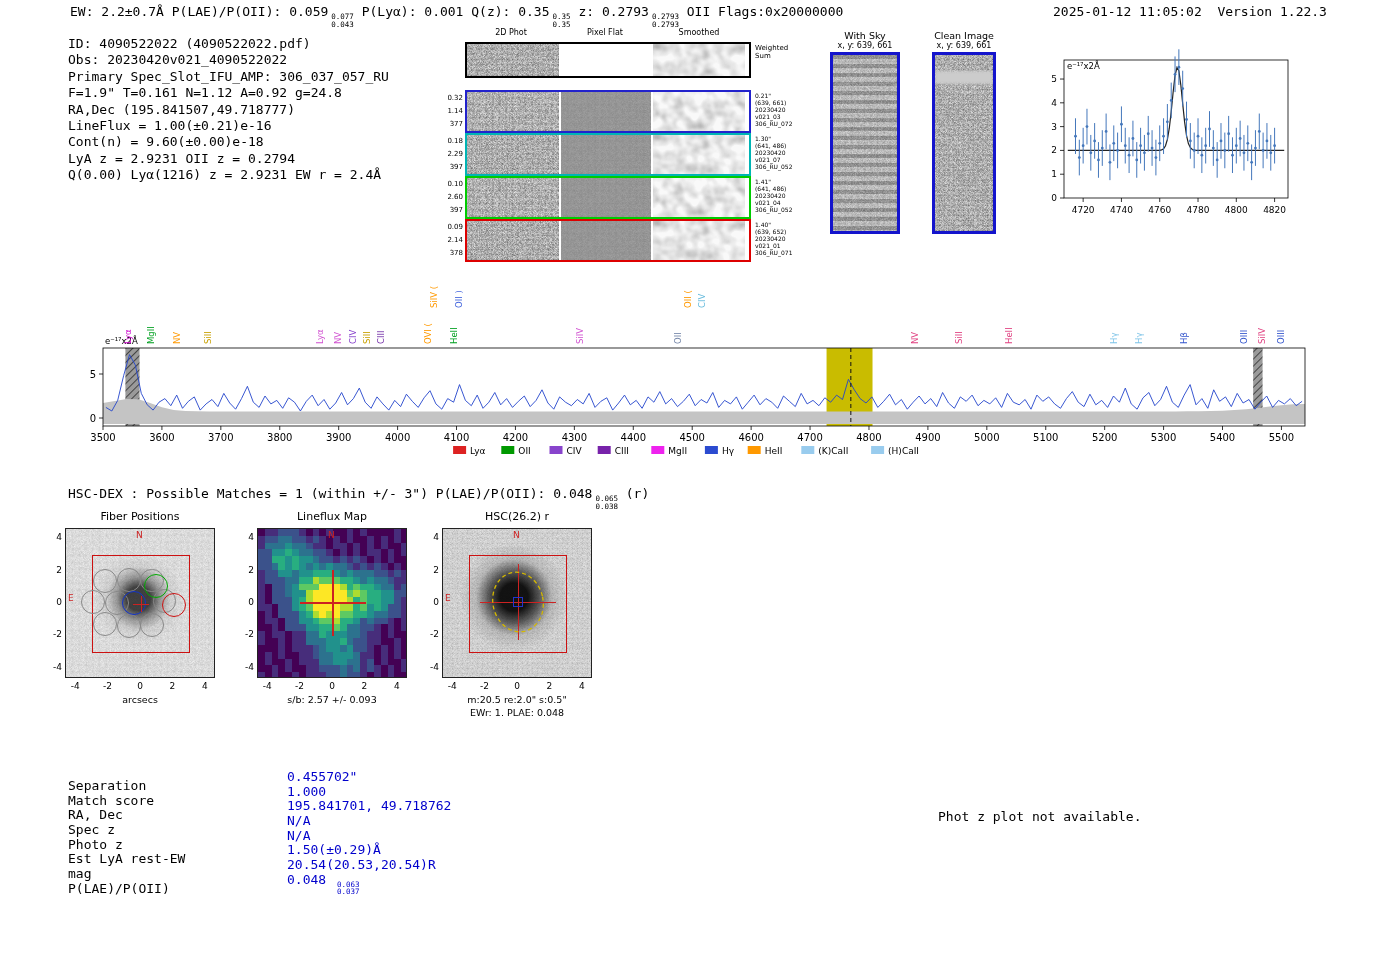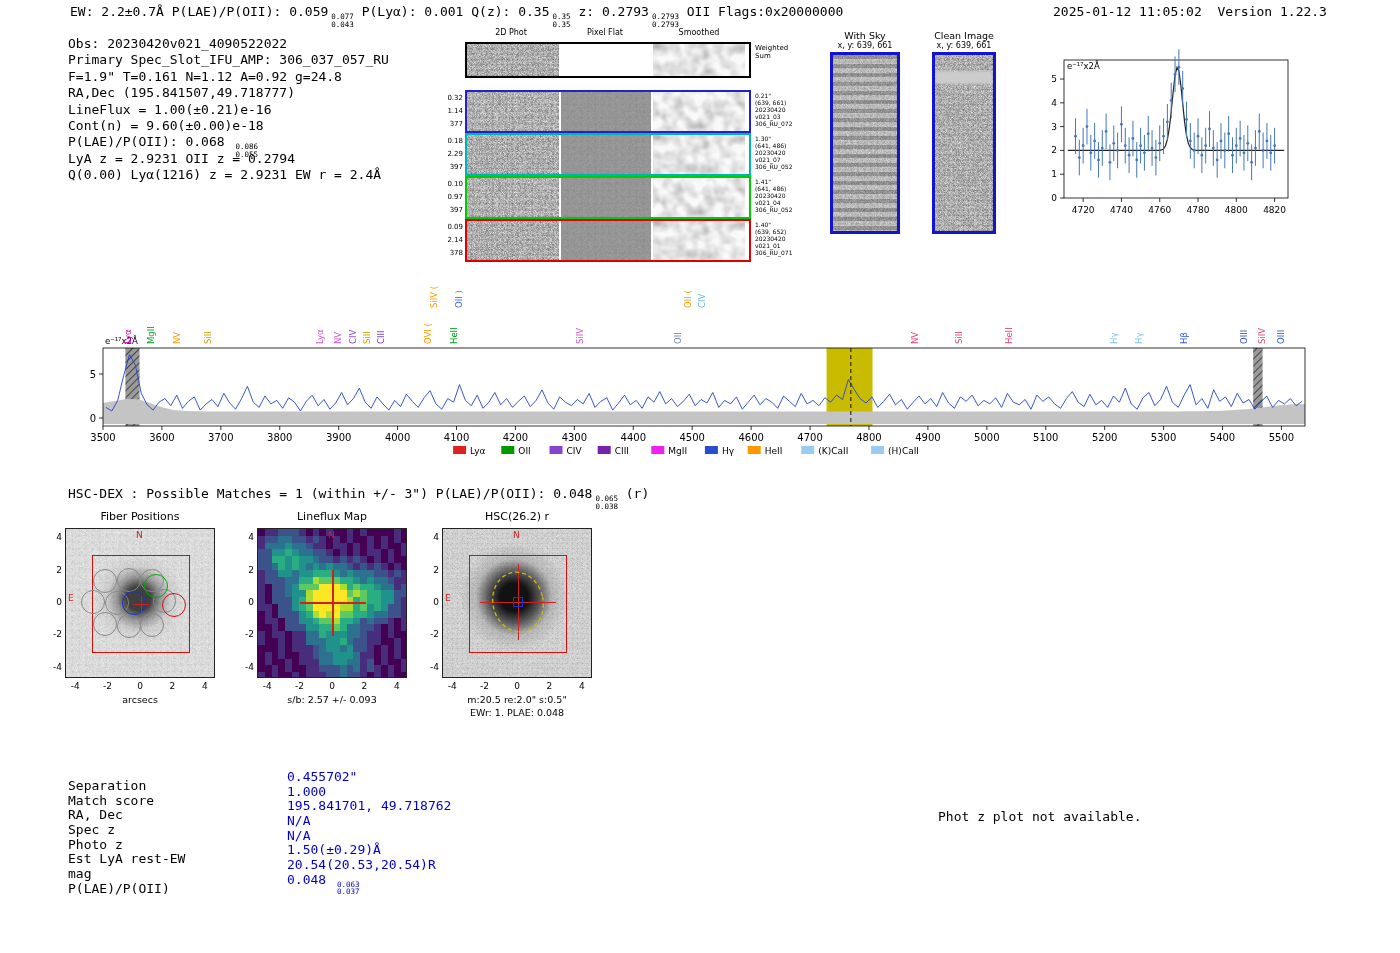--- a/index.html
+++ b/index.html
@@ -127,30 +127,27 @@
       <span>0.35</span>
     </span><span>  z: 0.2793</span><span class="stack">
       <span>0.2793</span>
       <span>0.2793</span>
     </span><span> OII   Flags:0x20000000</span></div>
 <div id="header-right">
   <span>2025-01-12 11:05:02</span><span>&nbsp;&nbsp;</span><span>Version 1.22.3</span>
 </div>
 
 <div id="info-block">
+    <div class="info-line"><span>ID: 4090522022 (4090522022.pdf)</span></div>
     <div class="info-line"><span>Obs: 20230420v021_4090522022</span></div>
     <div class="info-line"><span>Primary Spec_Slot_IFU_AMP: 306_037_057_RU</span></div>
     <div class="info-line"><span>F=1.9"  T=0.161  N=1.12  A=0.92  g=24.8</span></div>
     <div class="info-line"><span>RA,Dec (195.841507,49.718777)</span></div>
     <div class="info-line"><span>LineFlux = 1.00(±0.21)e-16</span></div>
     <div class="info-line"><span>Cont(n) = 9.60(±0.00)e-18</span></div>
-    <div class="info-line"><span>P(LAE)/P(OII): 0.068 </span><span class="stack">
-        <span>0.086</span>
-        <span>0.055</span>
-      </span></div>
     <div class="info-line"><span>LyA z = 2.9231  OII z = 0.2794</span></div>
     <div class="info-line"><span>Q(0.00) Lyα(1216) z = 2.9231  EW r = 2.4Å</span></div>
   </div>
 
 <div id="spec2d">
   <span class="s2h" style="left:68px">2D Phot</span>
   <span class="s2h" style="left:162px">Pixel Flat</span>
   <span class="s2h" style="left:256px">Smoothed</span>
   <div id="spec2d-rows">
       <div class="s2row" style="top: 14px; height: 36px; border-color: rgb(0, 0, 0);">
@@ -248,21 +245,21 @@
         </div>
         <div class="s2cell">
           <svg width="92" height="39">
             <rect width="92" height="39" fill="#909090"></rect>
             <rect width="92" height="39" filter="url(#fSmoothA)" opacity="0.95"></rect>
           </svg>
         </div>
       </div>
       <div class="s2left" style="top: 150px;">
         <div>0.10</div>
-        <div>0.97</div>
+        <div>2.60</div>
         <div>397</div>
       </div>
       <div class="s2right" style="top: 150px;">
         <div>1.41"</div>
         <div>(641, 486)</div>
         <div>20230420</div>
         <div>v021_04</div>
         <div>306_RU_052</div>
       </div>
       <div class="s2row" style="top: 191px; height: 43px; border-color: rgb(221, 0, 0);">

